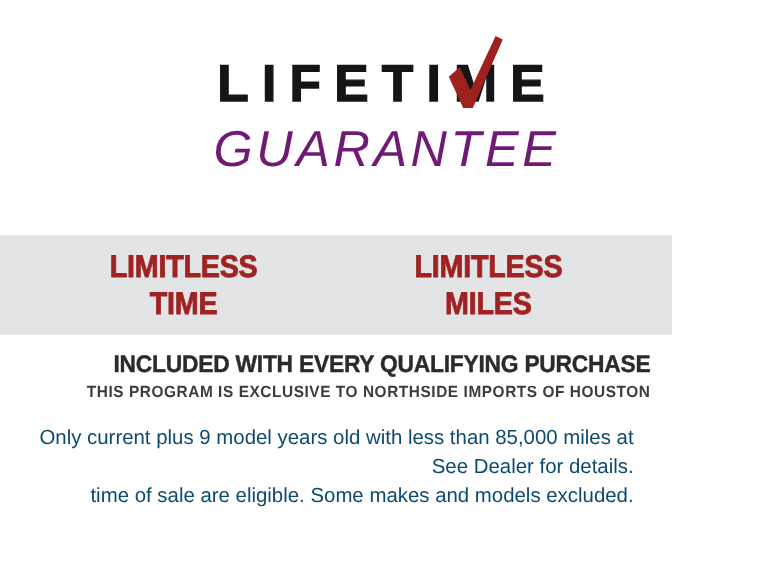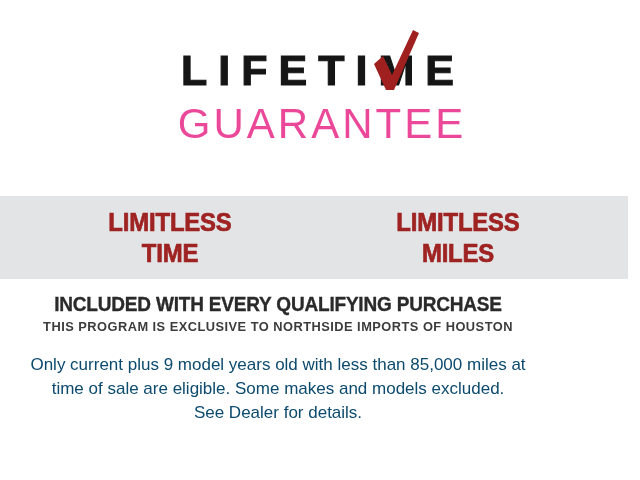--- a/index.html
+++ b/index.html
@@ -54,35 +54,36 @@
     position: absolute;
     left: 198px;
     top: -14px;
     width: 46px;
     height: 64px;
     pointer-events: none;
   }
 
   .logo-guarantee {
     font-family: "Liberation Sans", sans-serif;
+    font-style: italic;
     font-weight: normal;
     font-size: 42px;
     letter-spacing: 3px;
-    color: #ec4899;
+    color: #701a75;
     white-space: nowrap;
     margin-top: 4px;
     padding-left: 4px;
   }
 
   
   .feature-band {
     position: absolute;
     left: 0;
     top: 196px;
-    width: 628px;
+    width: 560px;
     height: 83px;
     background: #e3e4e6;
     display: flex;
     align-items: center;
     justify-content: space-between;
     box-sizing: border-box;
     padding: 0 26px;
   }
 
   .feature-col {
@@ -103,21 +104,21 @@
     -webkit-text-stroke: 0.7px #9e2322;
     white-space: nowrap;
   }
 
   
   .lower-text {
     position: absolute;
     left: 0;
     top: 292px;
     width: 556px;
-    text-align: center;
+    text-align: right;
   }
 
   .headline {
     font-family: "Liberation Sans", sans-serif;
     font-weight: bold;
     font-size: 20px;
     line-height: 24px;
     color: #2a2a2a;
     letter-spacing: -0.2px;
     transform: scaleX(0.95);
@@ -185,19 +186,19 @@
   </div>
 
   <div class="lower-text">
 
     <div class="headline">INCLUDED WITH EVERY QUALIFYING PURCHASE</div>
 
     <div class="subheadline">THIS PROGRAM IS EXCLUSIVE TO NORTHSIDE IMPORTS OF HOUSTON</div>
 
     <div class="finetext">
       <span class="fl">Only current plus 9 model years old with less than 85,000 miles at</span>
+      <span class="fl">See Dealer for details.</span>
       <span class="fl">time of sale are eligible. Some makes and models excluded.</span>
-      <span class="fl">See Dealer for details.</span>
     </div>
 
   </div>
 
 </div>
 
 </body></html>

